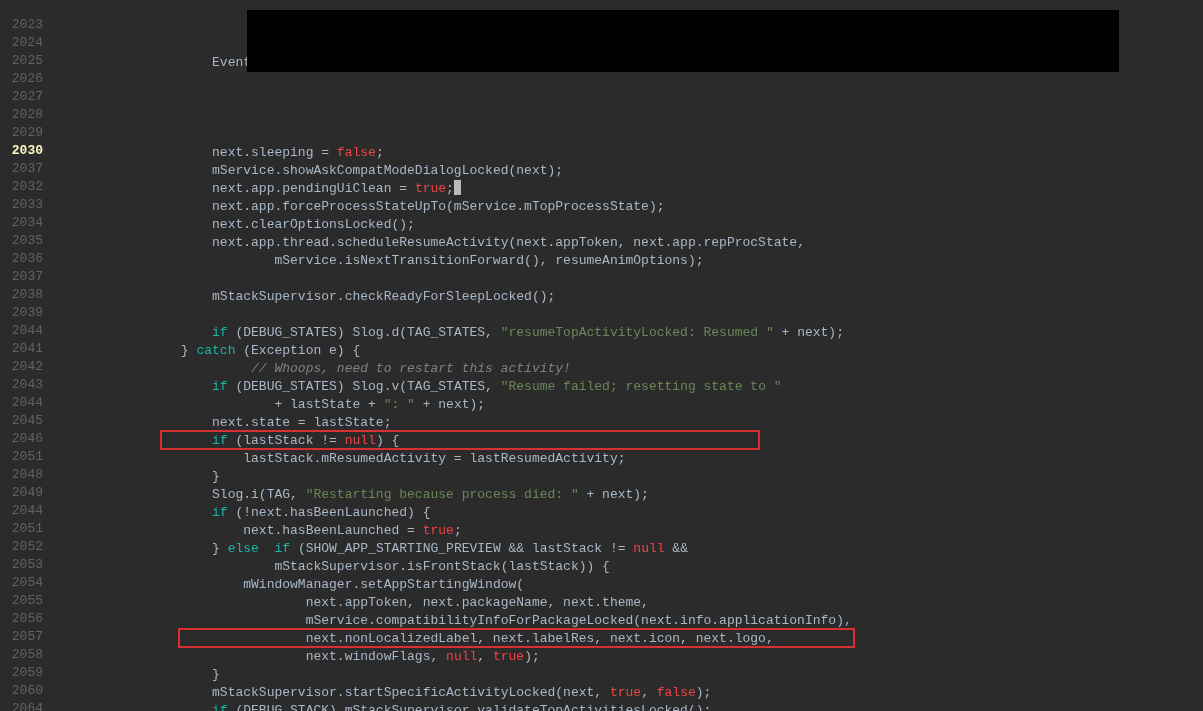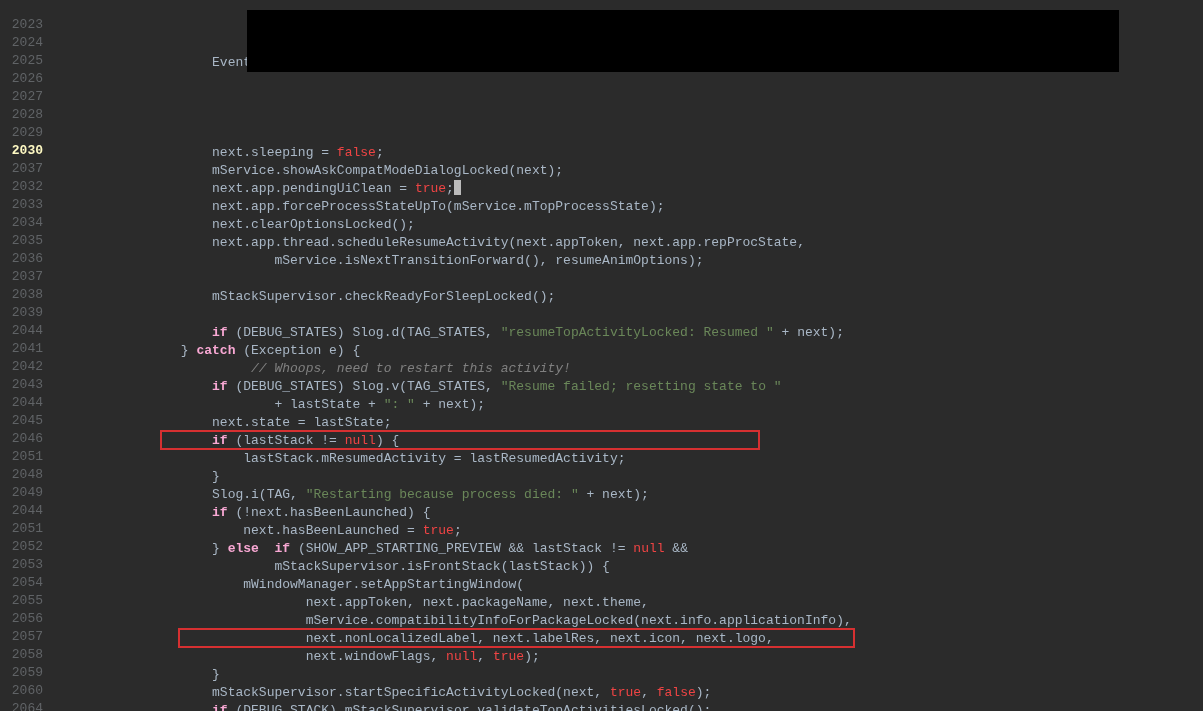--- a/index.html
+++ b/index.html
@@ -39,21 +39,21 @@
     background: #2b2b2b;
     flex: 1;
     padding-left: 4px;
     position: relative;
     white-space: pre;
   }
   .line {
     height: 18px;
     position: relative;
   }
-  .kw { color: #f9a8d4; font-weight: bold; }
+  .kw { color: #14b8a6; font-weight: normal; }
   .str { color: #6a8759; }
   .num { color: #cc7832; }
   .lit { color: #ef4444; }
   .comment { color: #808080; font-style: italic; margin-left: 39px; }
   .const { color: #9876aa; }
   .plain { color: #a9b7c6; }
   .redacted {
     position: absolute;
     background: #000;
     left: 195px;

